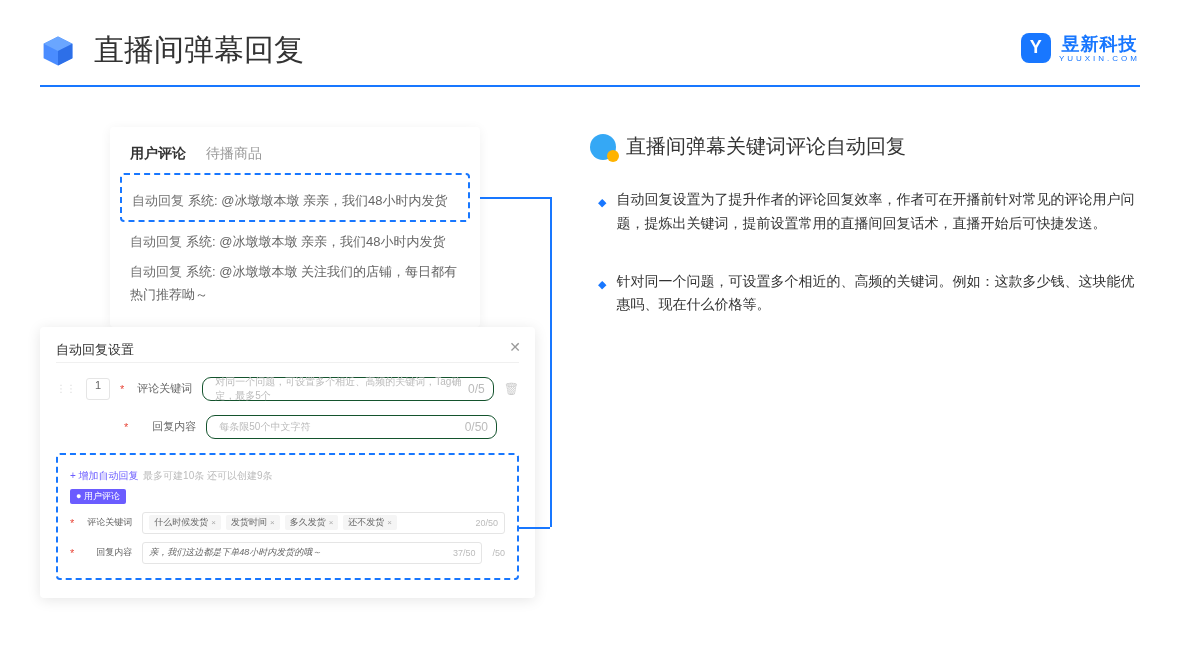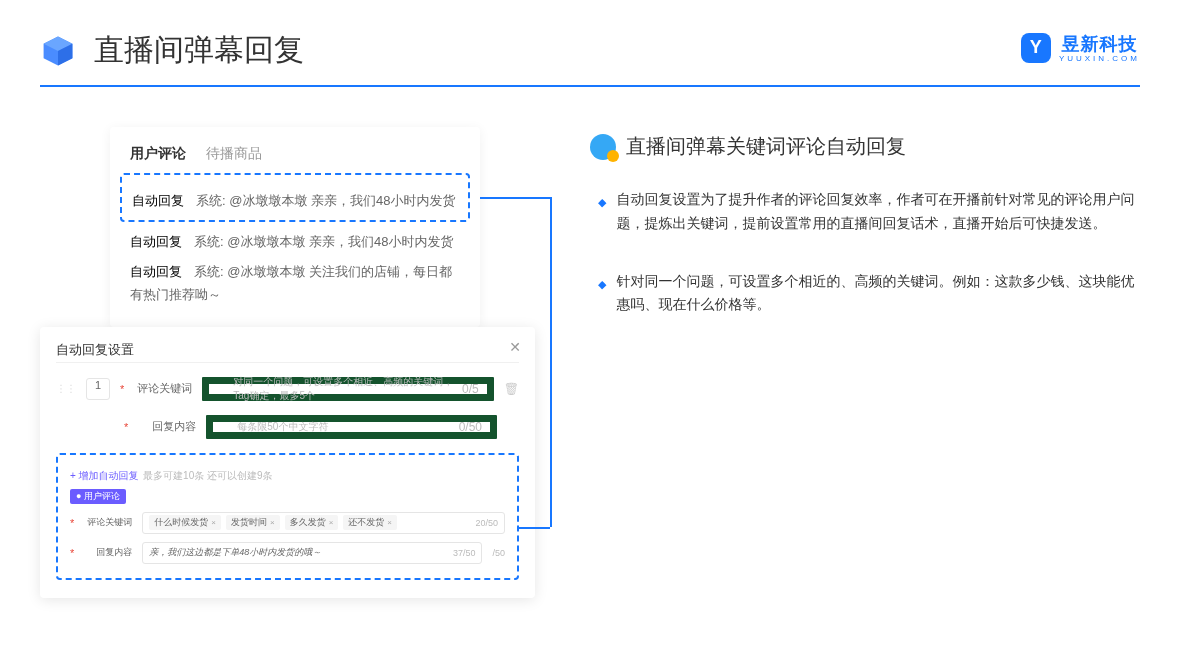--- a/index.html
+++ b/index.html
@@ -15,32 +15,32 @@
 .hr { height: 2px; background: #1877ff; margin: 0 40px; }
 
 .content { display: flex; padding: 40px 40px 0; gap: 50px; align-items: flex-start; }
 
 .left { position: relative; width: 500px; }
 .comments-card { background: #fff; border-radius: 4px; box-shadow: 0 2px 12px rgba(0,0,0,.06); width: 370px; margin-left: 70px; padding: 18px 20px 20px; }
 .tabs { display: flex; gap: 20px; font-size: 14px; margin-bottom: 10px; }
 .tab { color: #999; }
 .tab.active { color: #333; font-weight: 600; }
 .comment-line { font-size: 13px; color: #666; line-height: 1.8; margin-top: 6px; }
-.auto-tag { color: #000000; margin-right: 12px; }
+.auto-tag { color: #737373; margin-right: 4px; }
 .sys-tag { color: #666; }
 .highlight-box { border: 2px dashed #1877ff; border-radius: 4px; padding: 8px 10px; margin: 6px -10px 8px; }
 
 .settings-card { background: #fff; border-radius: 4px; box-shadow: 0 2px 14px rgba(0,0,0,.1); width: 495px; margin-top: 0px; padding: 14px 16px 18px; position: relative; }
 .settings-title { font-size: 13px; color: #333; padding-bottom: 3px; border-bottom: 1px solid #f0f0f0; }
 .close-x { position: absolute; right: 14px; top: 12px; color: #999; font-size: 14px; }
 .row { display: flex; align-items: center; gap: 10px; margin-top: 14px; font-size: 11px; }
 .row .num-input { width: 24px; height: 22px; border: 1px solid #e5e5e5; border-radius: 3px; text-align: center; font-size: 11px; color: #666; }
 .dot-req { color: #e8473a; }
 .row-label { color: #666; width: 58px; text-align: right; }
-.row-input { flex: 1; border: 7px solid #14532d; border-radius: 1px; height: 24px; padding: 0 24px; font-size: 10px; color: #bbb; position: relative; display: flex; align-items: center; }
+.row-input { flex: 1; border: 1px solid #14532d; border-radius: 9px; height: 24px; padding: 0 12px; font-size: 10px; color: #bbb; position: relative; display: flex; align-items: center; }
 .row-input .count { position: absolute; right: 8px; color: #bbb; font-size: 12px; }
 .del-icon { color: #ccc; font-size: 12px; }
 .drag-icon { color: #ddd; font-size: 10px; }
 
 .dashed-block { border: 2px dashed #1877ff; border-radius: 4px; padding: 10px 12px 14px; margin-top: 14px; position: relative; }
 .add-link { color: #6b5cff; font-size: 10px; }
 .hint-text { color: #bbb; font-size: 10px; }
 .example-badge { display: inline-block; background: #6b5cff; color: #fff; font-size: 9px; padding: 1px 6px; border-radius: 2px; margin-top: 6px; }
 .tag-chip { display: inline-flex; align-items: center; background: #f5f5f5; border-radius: 2px; padding: 1px 5px; font-size: 9px; color: #666; margin-right: 3px; }
 .tag-chip .x { color: #aaa; margin-left: 3px; font-size: 8px; }

